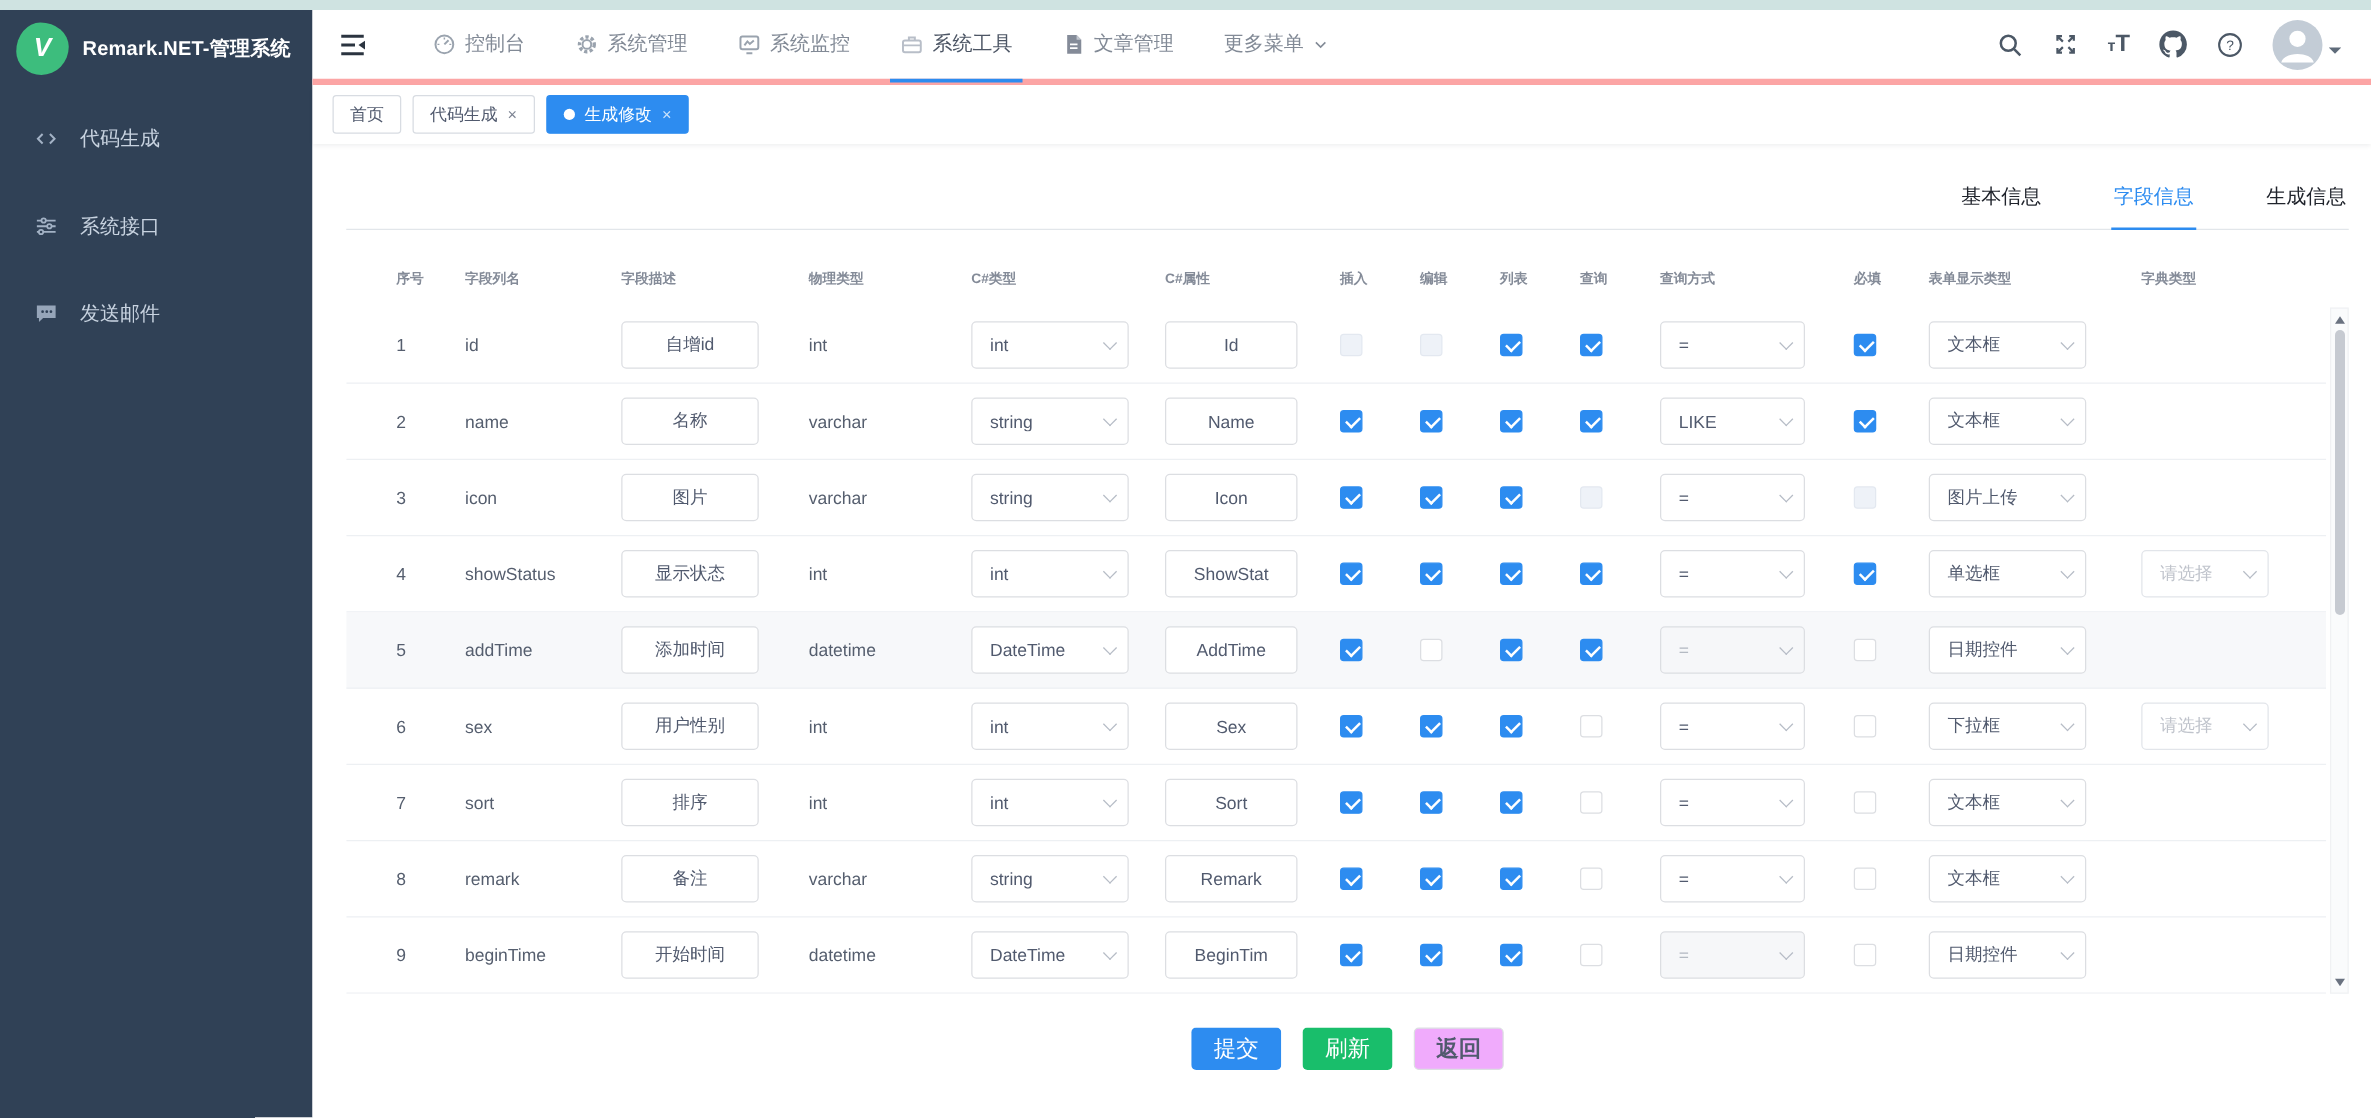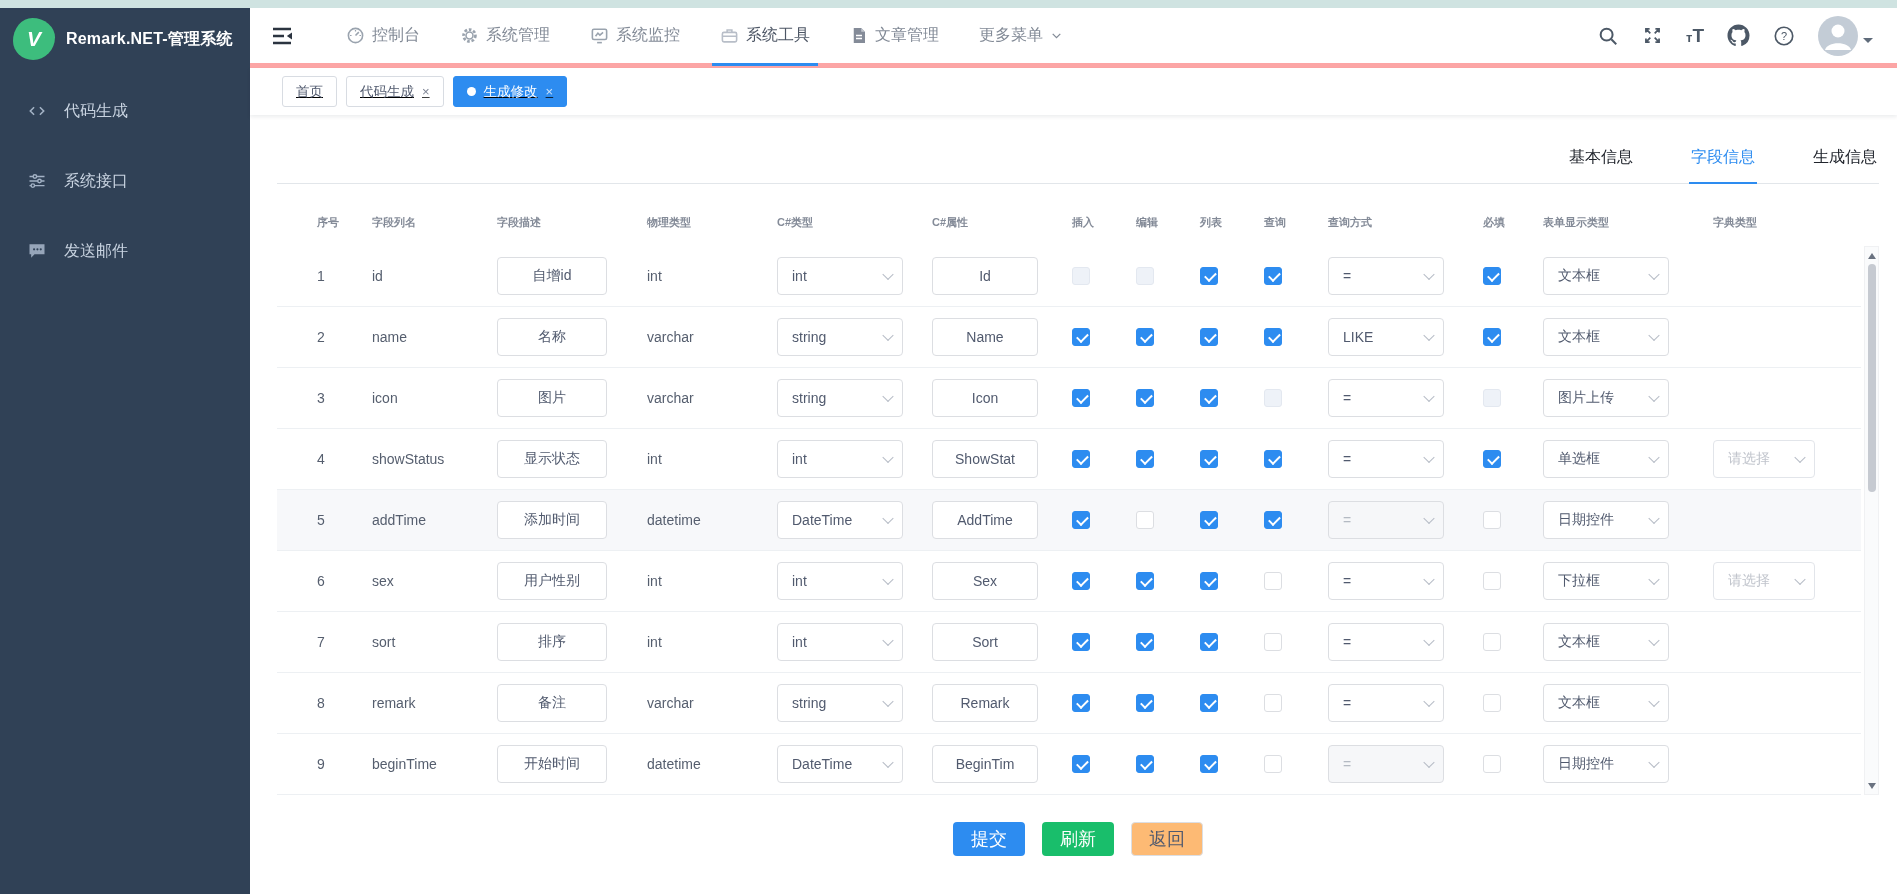--- a/index.html
+++ b/index.html
@@ -38,22 +38,22 @@
   .tool { display:flex; align-items:center; cursor:pointer; }
   .fonticon { font-size:13px; font-weight:bold; color:#4c5866; letter-spacing:0; }
   .fonticon span { font-size:19px; }
   .avatar-wrap { display:flex; align-items:flex-end; gap:5px; cursor:pointer; }
   .avatar { width:40px; height:40px; border-radius:50%; background:#c3ccd6;
     display:flex; align-items:center; justify-content:center; overflow:hidden; }
   .avatar-caret { width:0; height:0; border:5px solid transparent;
     border-top-color:#5f6b7a; margin-bottom:8px; }
 
   
-  .tagbar { height:47px; display:flex; align-items:center; gap:9px; padding:0 32px;
-    box-shadow:0 2px 4px rgba(0,21,41,.08); position:relative; z-index:2;text-decoration:underline; }
+  .tagbar { height:47px; display:flex; align-items:center; gap:9px; padding:0 16px;
+    box-shadow:0 2px 4px rgba(0,21,41,.08); position:relative; z-index:2; }
   .tag { height:31px; padding:0 13px; border:1px solid #d8dce2; border-radius:3px;
     background:#fff; display:flex; align-items:center; gap:8px; font-size:13.5px;
     color:#515a6e; cursor:pointer; white-space:nowrap; }
   .tag .dot { display:none; width:9px; height:9px; border-radius:50%; background:#fff; }
   .tag.active { background:#2d8cf0; border-color:#2d8cf0; color:#fff; }
   .tag.active .dot { display:block; }
   .tag .tag-close { font-size:13px; opacity:.75; line-height:1; }
 
   
   .content { flex:1; padding:26px 18px 0 27px; overflow:hidden; }
@@ -109,21 +109,21 @@
   .tri-up { width:0; height:0; border:4.5px solid transparent; border-bottom:6px solid #6a7280; margin-bottom:3px;}
   .tri-down { width:0; height:0; border:4.5px solid transparent; border-top:6px solid #6a7280; margin-top:3px;}
   .vs-thumb { position:absolute; left:2.5px; top:17px; width:8px; height:228px;
     border-radius:4px; background:#c6cad1; cursor:pointer; }
 
   .footer { display:flex; justify-content:center; gap:17px; padding:27px 0 38px; }
   .btn { height:34px; padding:0 17px; border-radius:4px; font-size:18px; cursor:pointer;
     border:1px solid transparent; font-family:"Liberation Sans","DejaVu Sans",sans-serif; }
   .btn.primary { background:#2d8cf0; color:#fff; }
   .btn.success { background:#19be6b; color:#fff; }
-  .btn.default { background:#fdba74; color:#515a6e; border-color:#dcdee2; }
+  .btn.default { background:#f0abfc; color:#515a6e; border-color:#dcdee2;font-weight:bold; }
 </style>
 </head>
 <body>
 
 <div class="top-strip"></div>
 
 <div class="app-row">
   <aside class="sidebar">
     <div class="logo-row">
       <div class="logo-badge">V</div>

